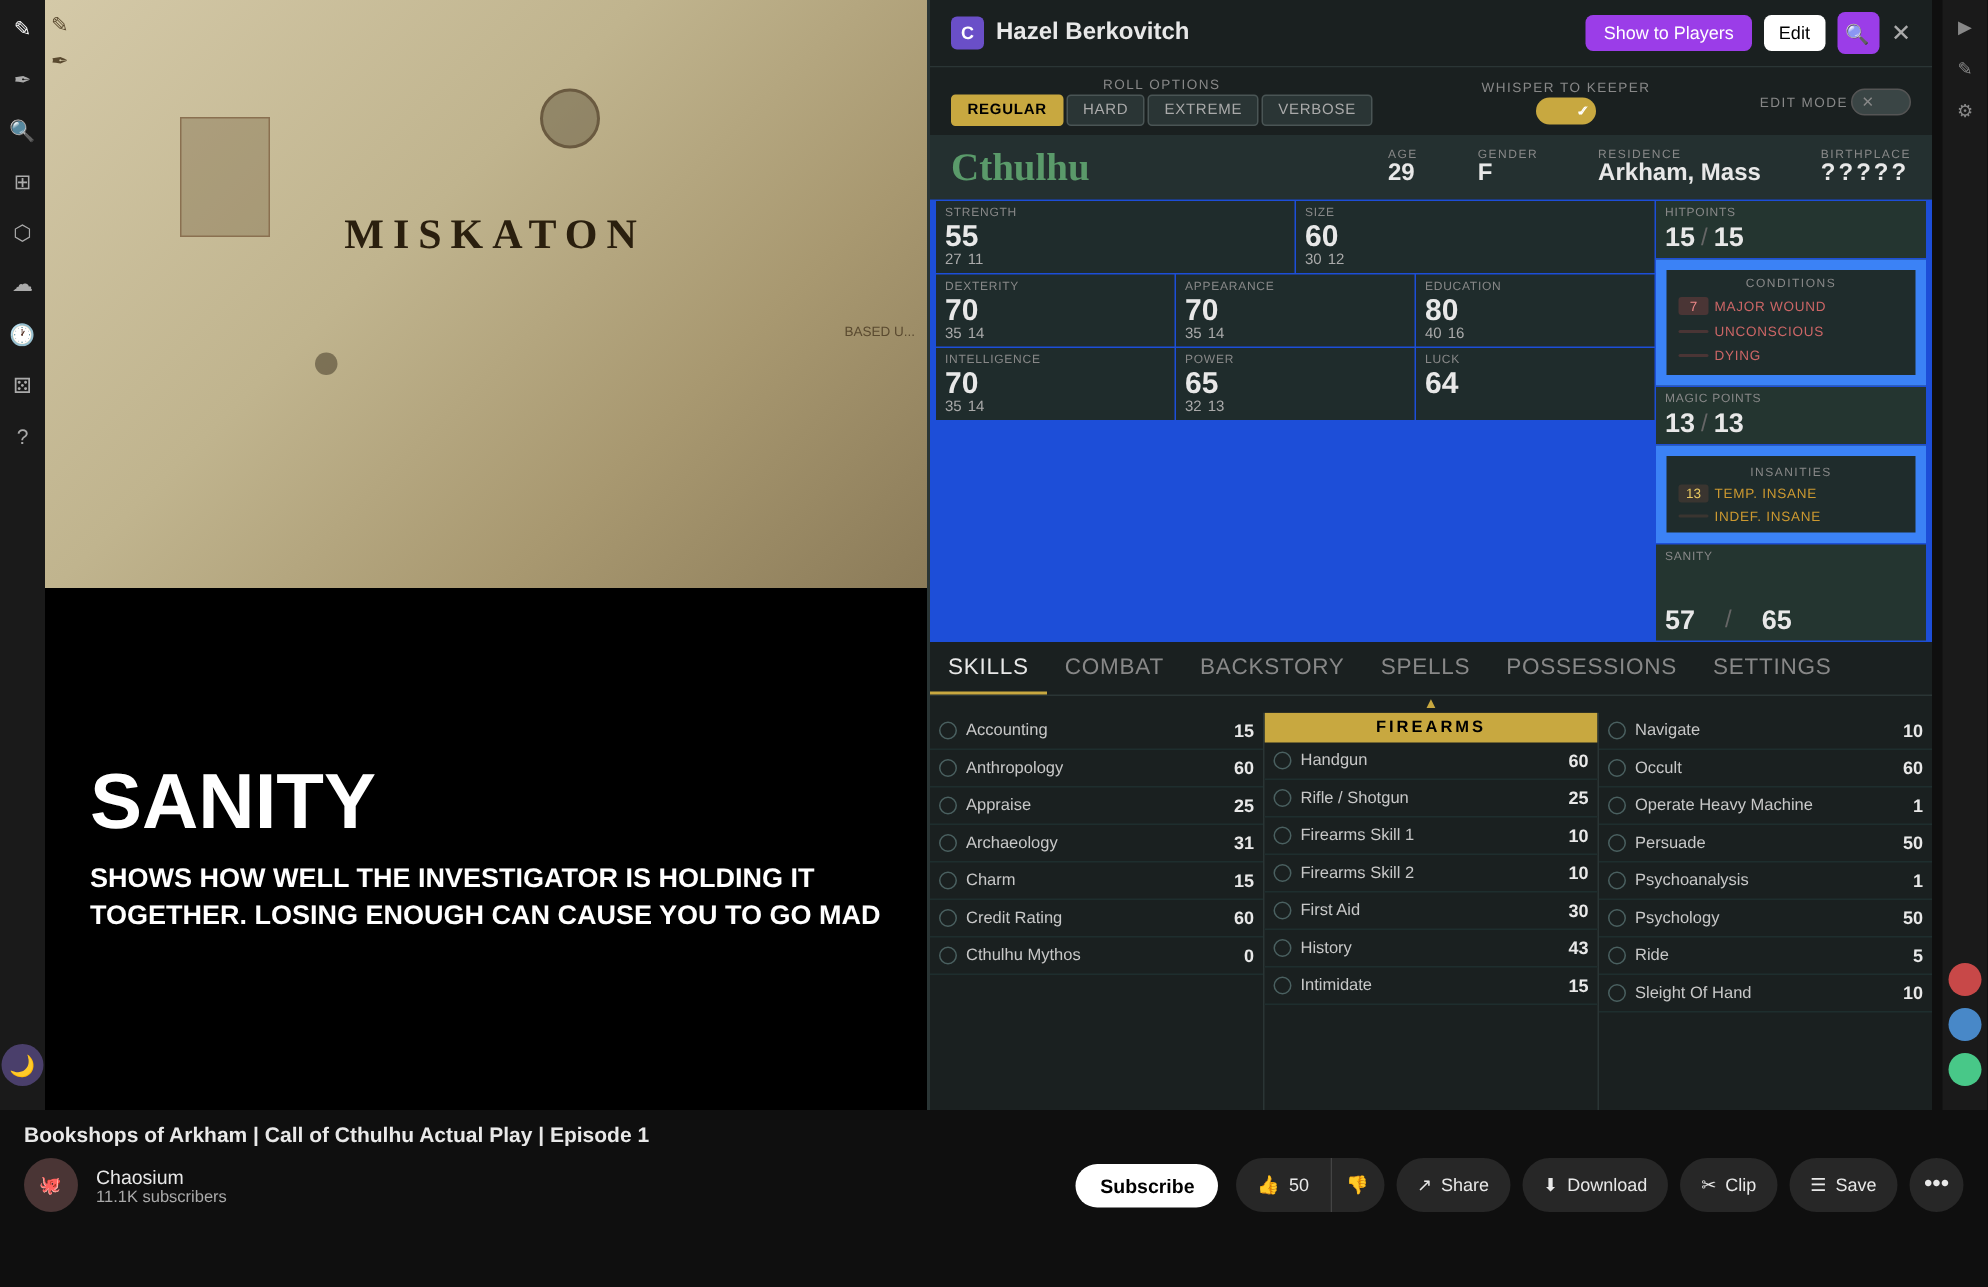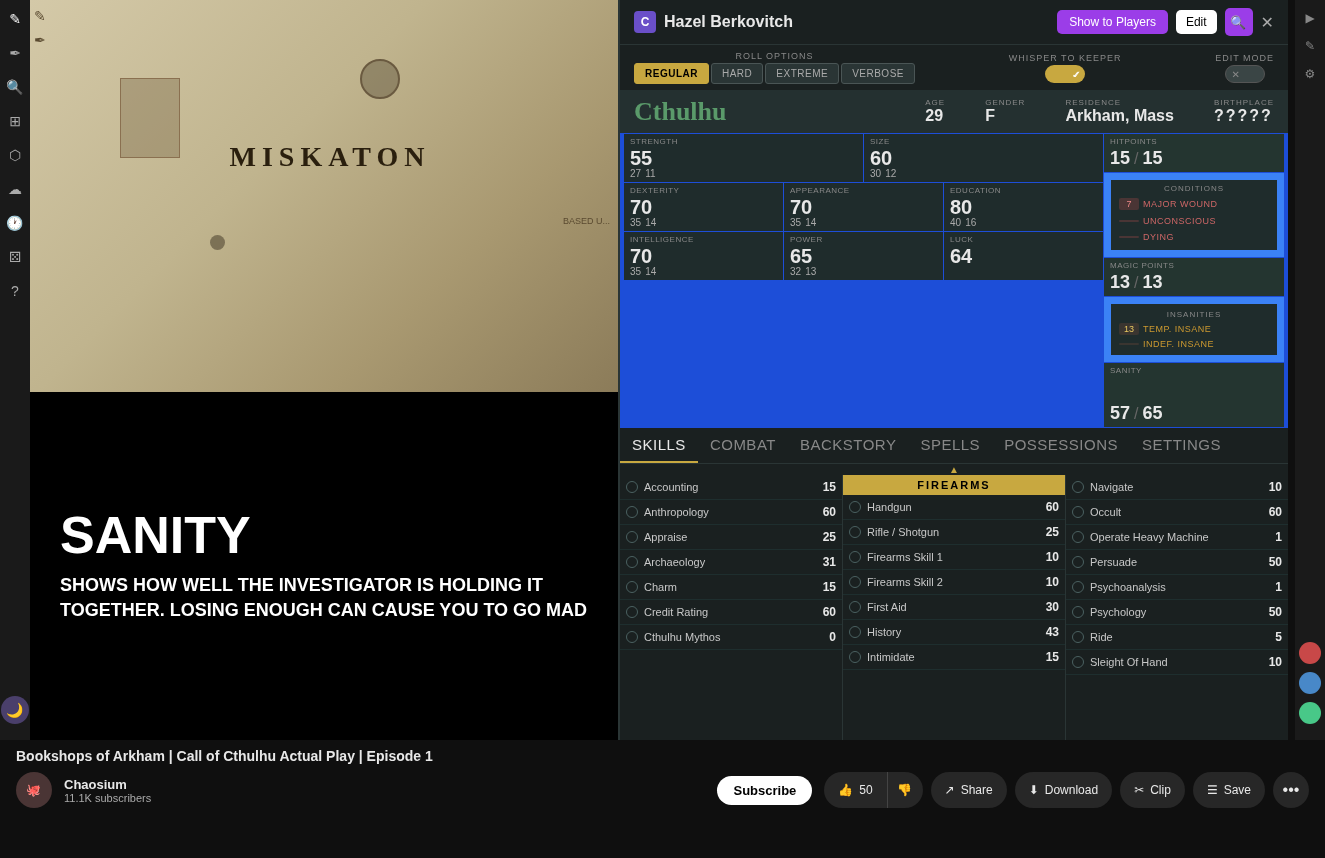--- a/index.html
+++ b/index.html
@@ -333,21 +333,20 @@
       position: absolute;
       right: 4px;
       top: 50%;
       transform: translateY(-50%);
       color: #fff;
       font-size: 10px;
     }
 
     .edit-mode-section {
       display: flex;
-      flex-direction: column;
       align-items: center;
       gap: 2px;
     }
 
     .edit-mode-label {
       font-size: 9px;
       color: #888;
       letter-spacing: 1px;
       text-transform: uppercase;
     }
@@ -605,21 +604,21 @@
       color: #e8c8a0;
       flex-shrink: 0;
     }
 
     .channel-info {
       flex: 1;
     }
 
     .channel-name {
       font-size: 13px;
-      font-weight: 700;
+      font-weight: 400;
       color: #e8e8e8;
     }
 
     .channel-subs {
       font-size: 11px;
       color: #aaa;
     }
 
     .btn-subscribe {
       background: #fff;
@@ -970,21 +969,21 @@
               <div class="insanity-name">TEMP. INSANE</div>
             </div>
             <div class="insanity-item">
               <div class="insanity-badge"></div>
               <div class="insanity-name">INDEF. INSANE</div>
             </div>
           </div>
 
           <div class="stat-block-hp" style="flex:1;">
             <div class="stat-name">SANITY</div>
-            <div style="display:flex;align-items:center;gap:4px;margin-top:28px;">
+            <div style="display:flex;align-items:center;gap:20px;margin-top:28px;">
               <span style="font-size:18px;font-weight:700;color:#e8e8e8;">57</span>
               <span style="color:#666;">/</span>
               <span style="font-size:18px;font-weight:700;color:#e8e8e8;">65</span>
             </div>
           </div>
         </div>
       </div>
 
       <div class="sheet-tabs">
         <div class="sheet-tab active">SKILLS</div>

